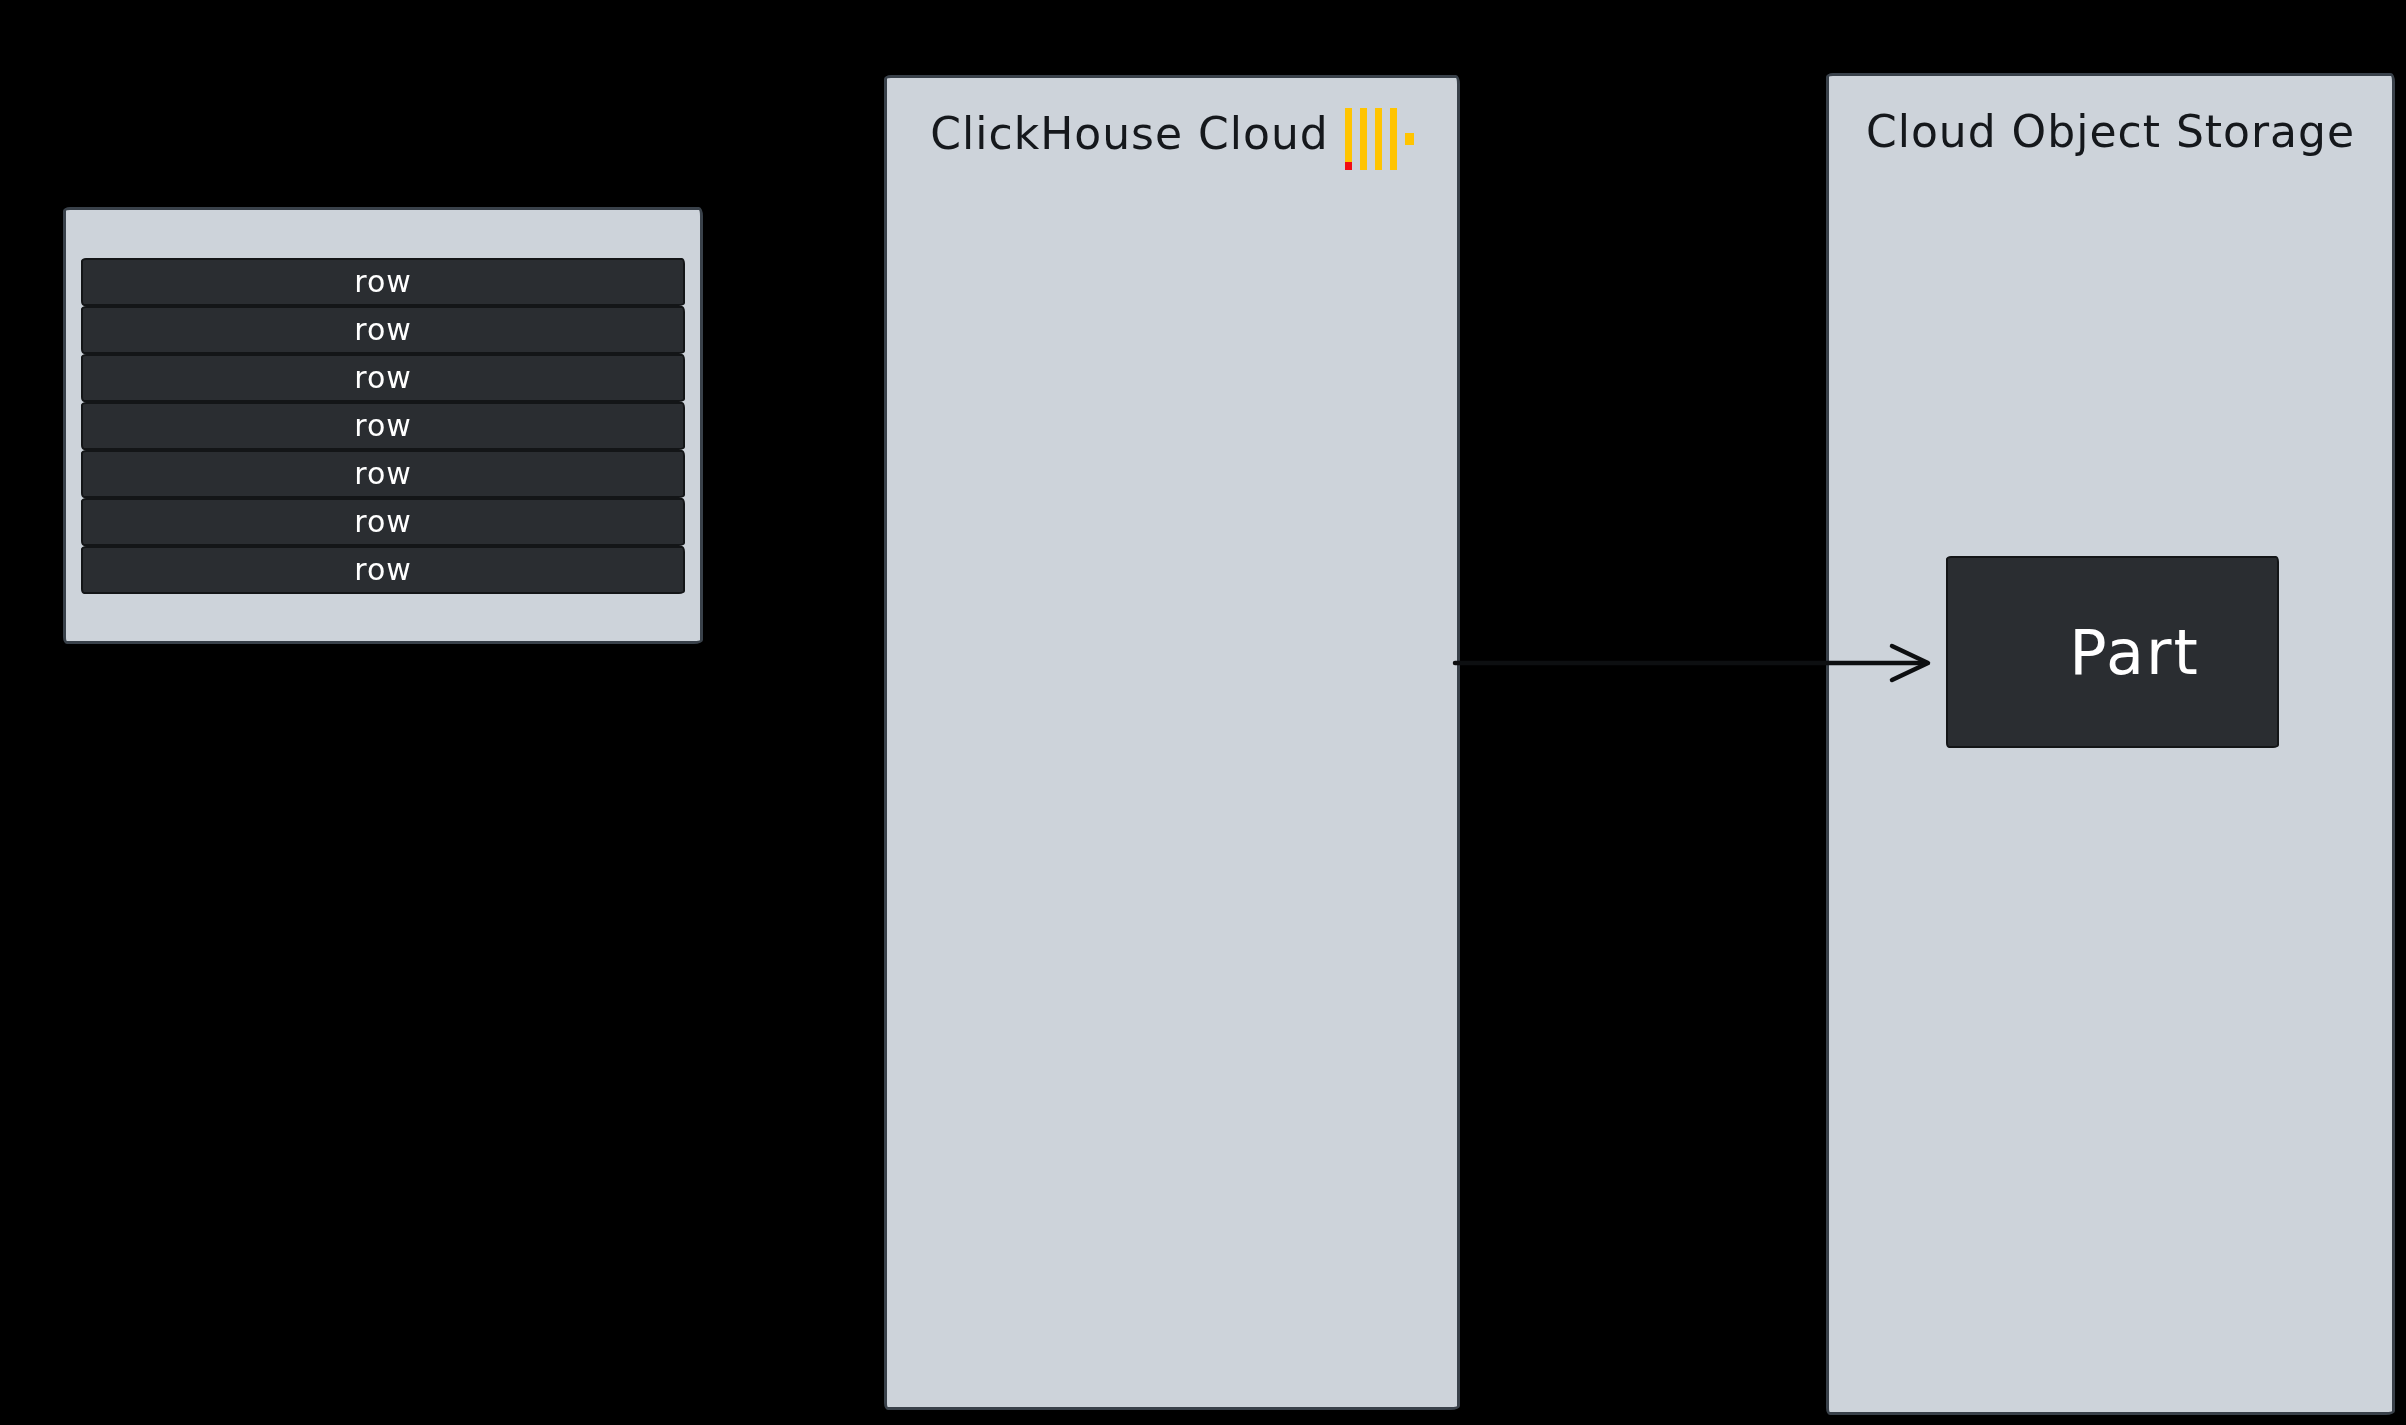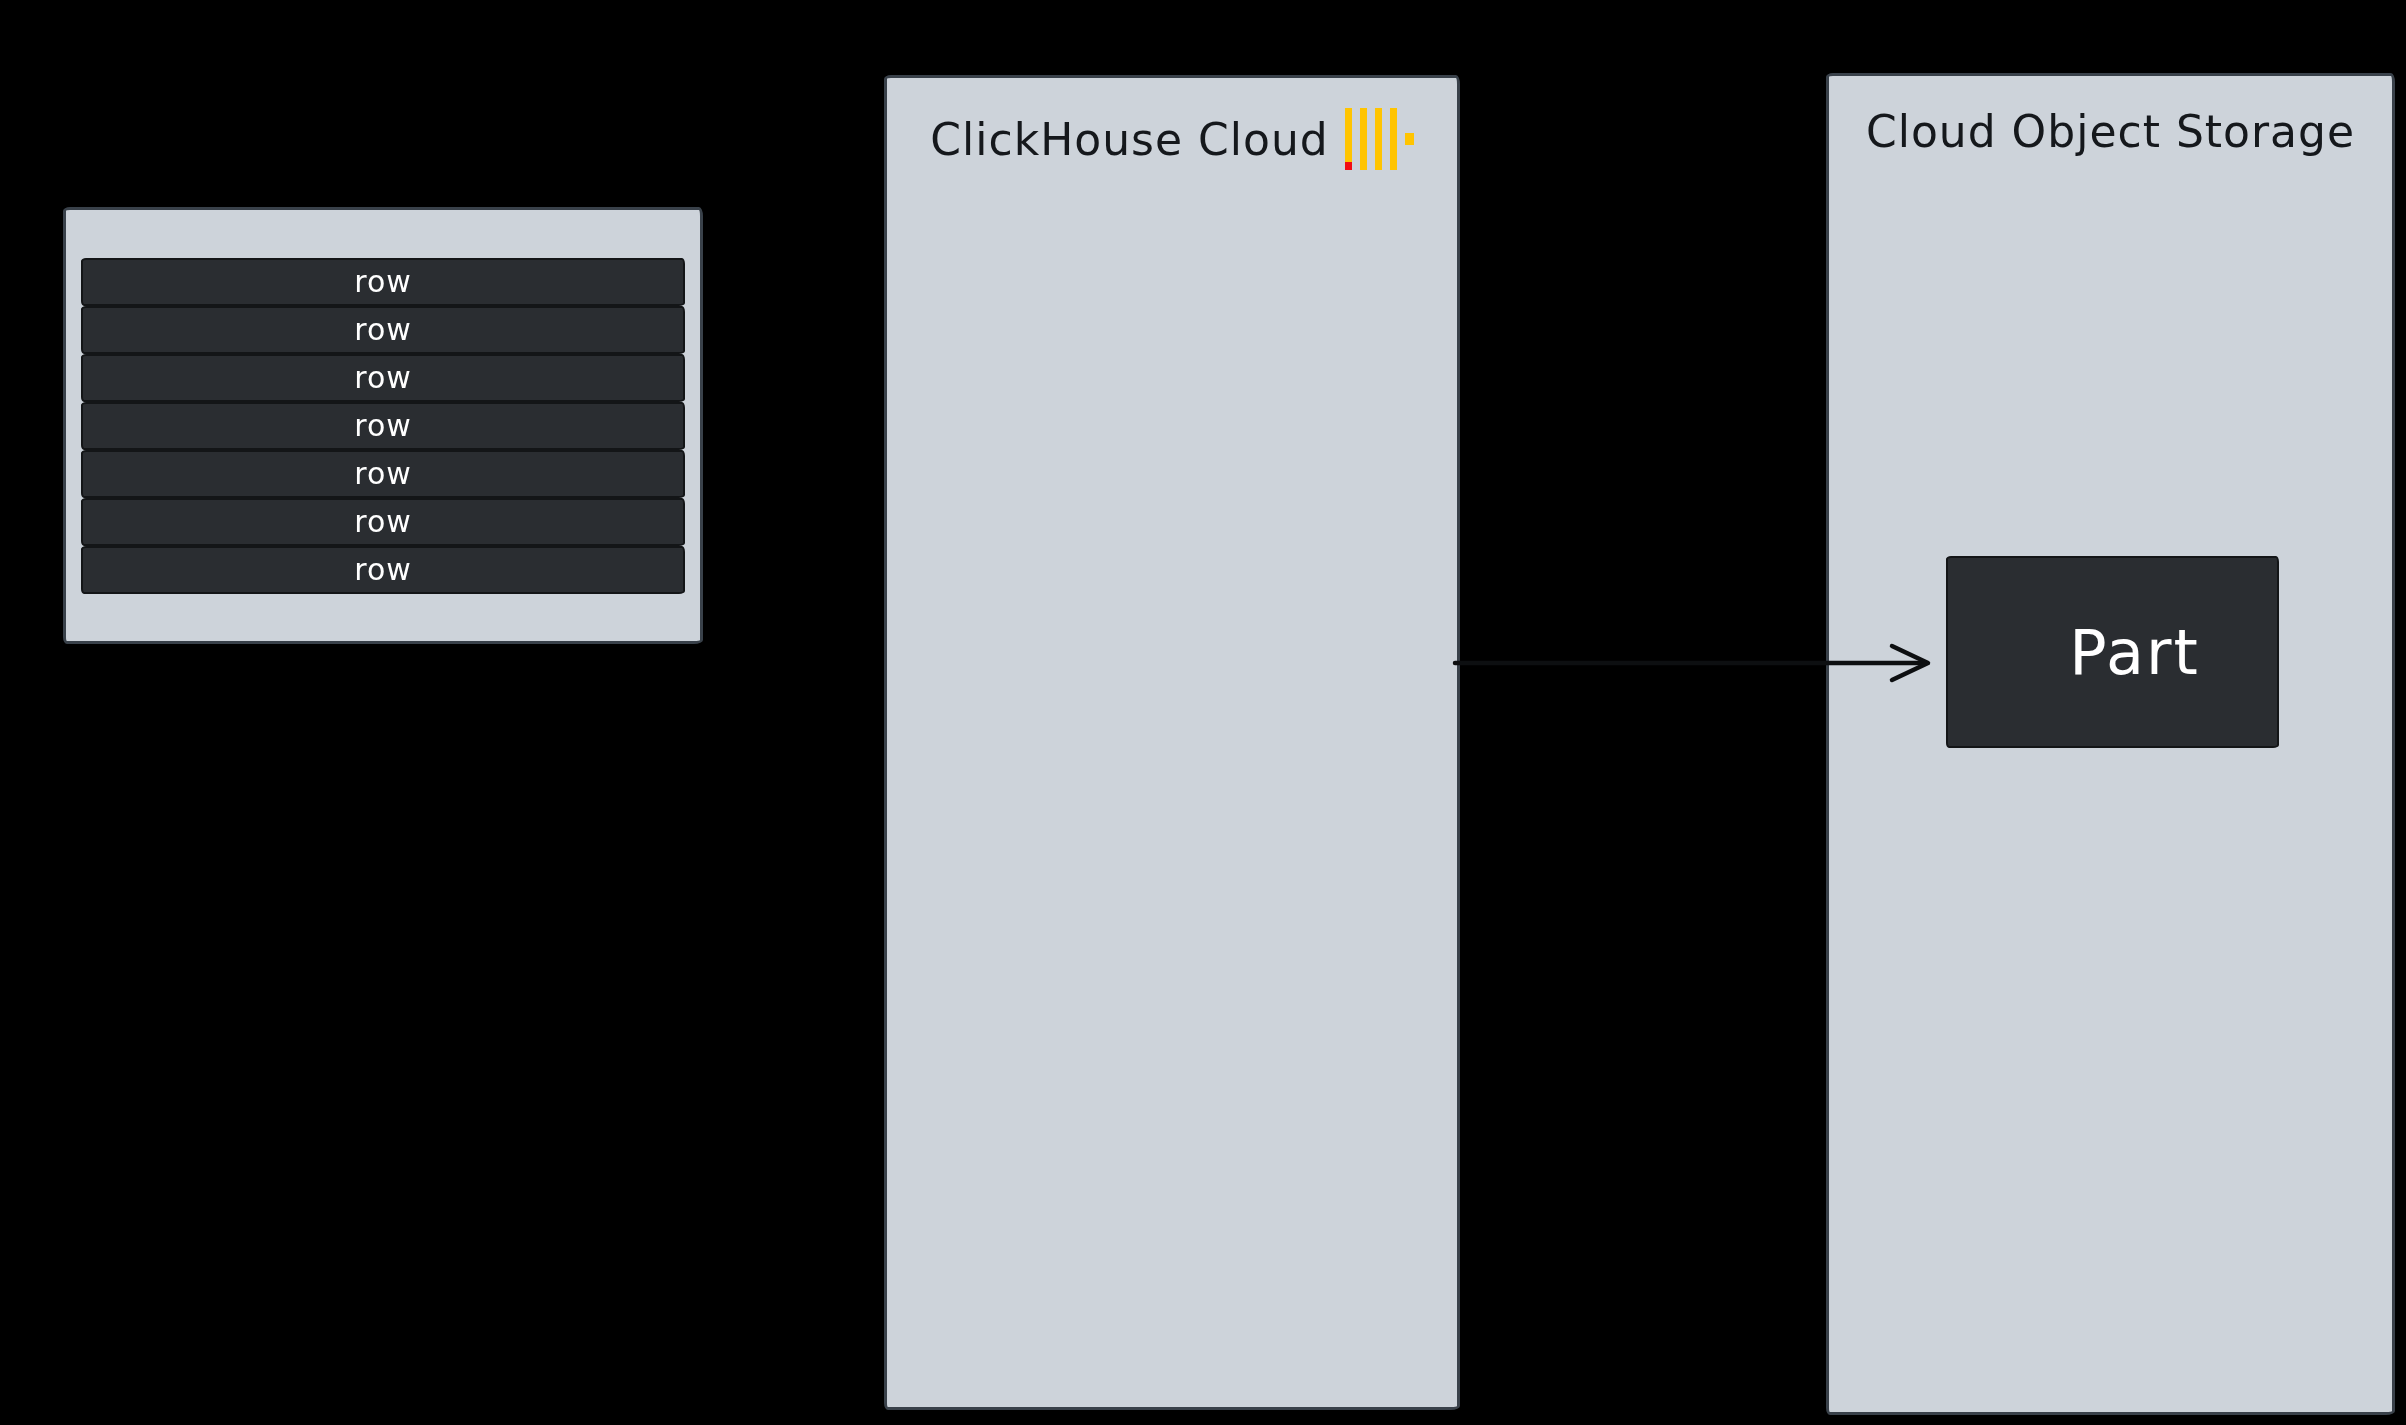--- a/index.html
+++ b/index.html
@@ -20,21 +20,21 @@
     box-shadow:0 0 0 1px rgba(0,0,0,.35);
   }
   .dark-block{
     background:#2a2d31;
     border:2px solid #131517;
     border-radius:5px 3px 6px 3px / 3px 6px 3px 5px;
     box-sizing:border-box;
     display:flex;align-items:center;justify-content:center;
   }
   .panel-header{
-    display:flex;align-items:center;justify-content:center;gap:16px;
+    display:flex;justify-content:center;gap:16px;
     margin-top:30px;
   }
   .panel-title{
     font-size:44px;
     color:#15181c;
     letter-spacing:1px;
     white-space:nowrap;
   }
   
   .rows-block{

